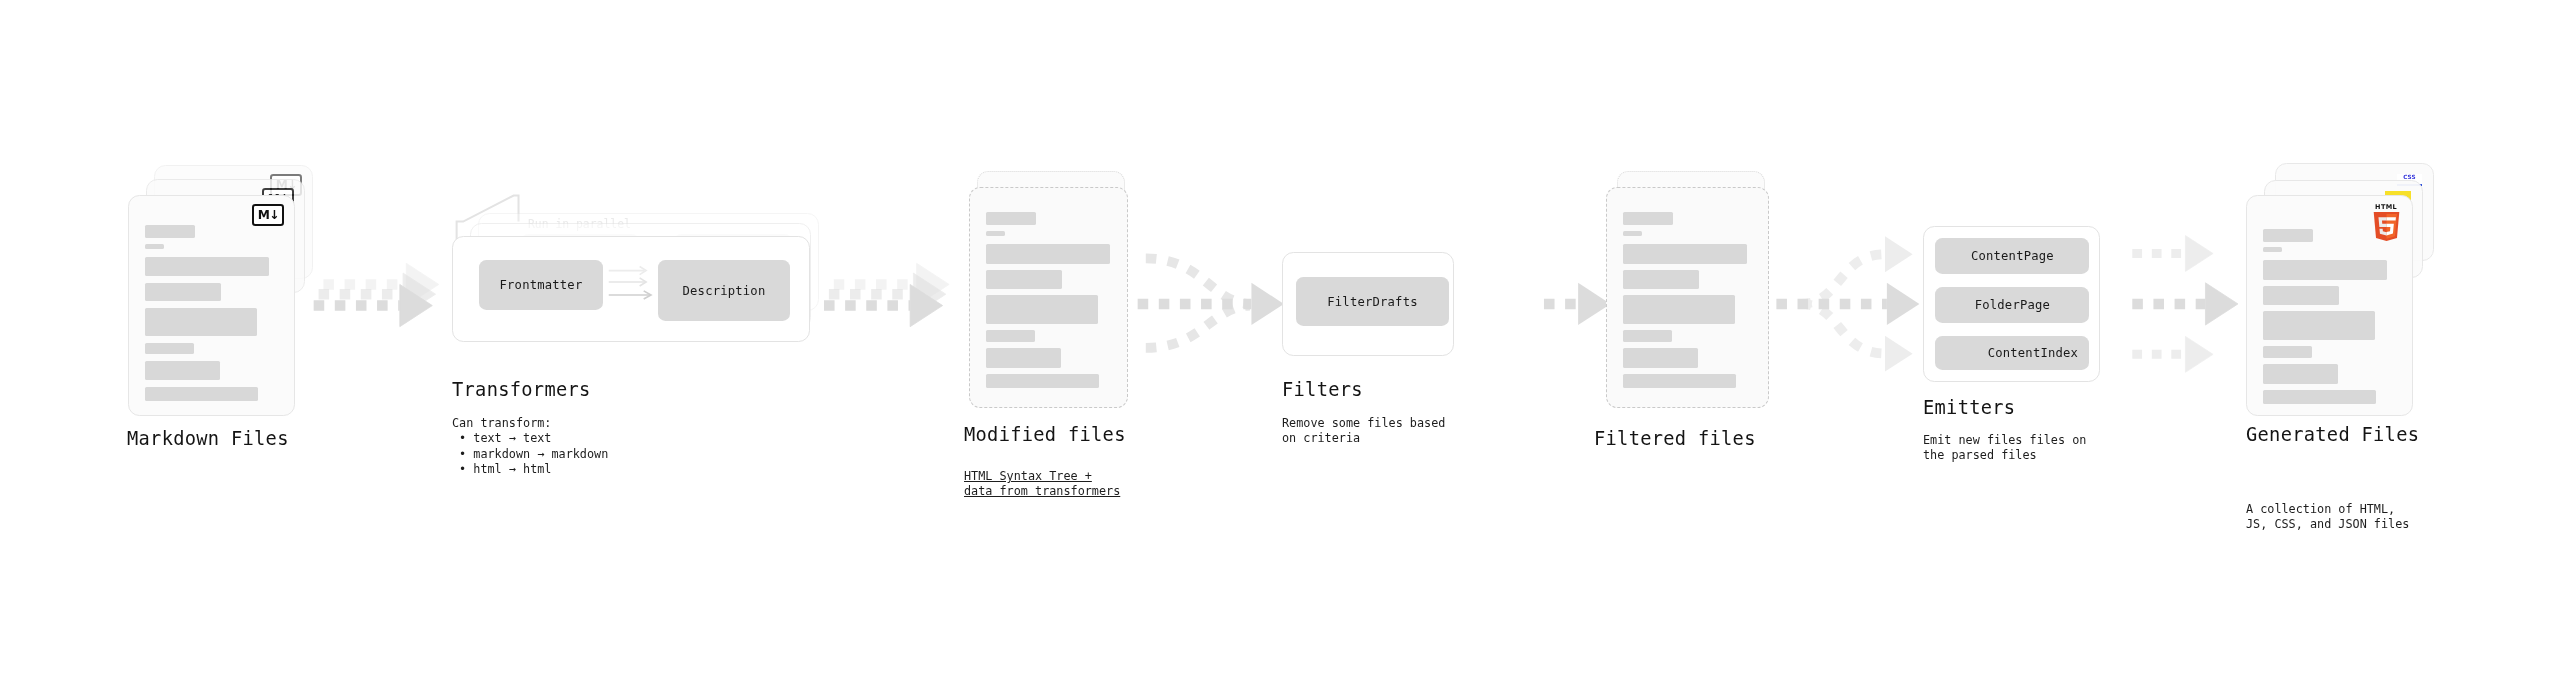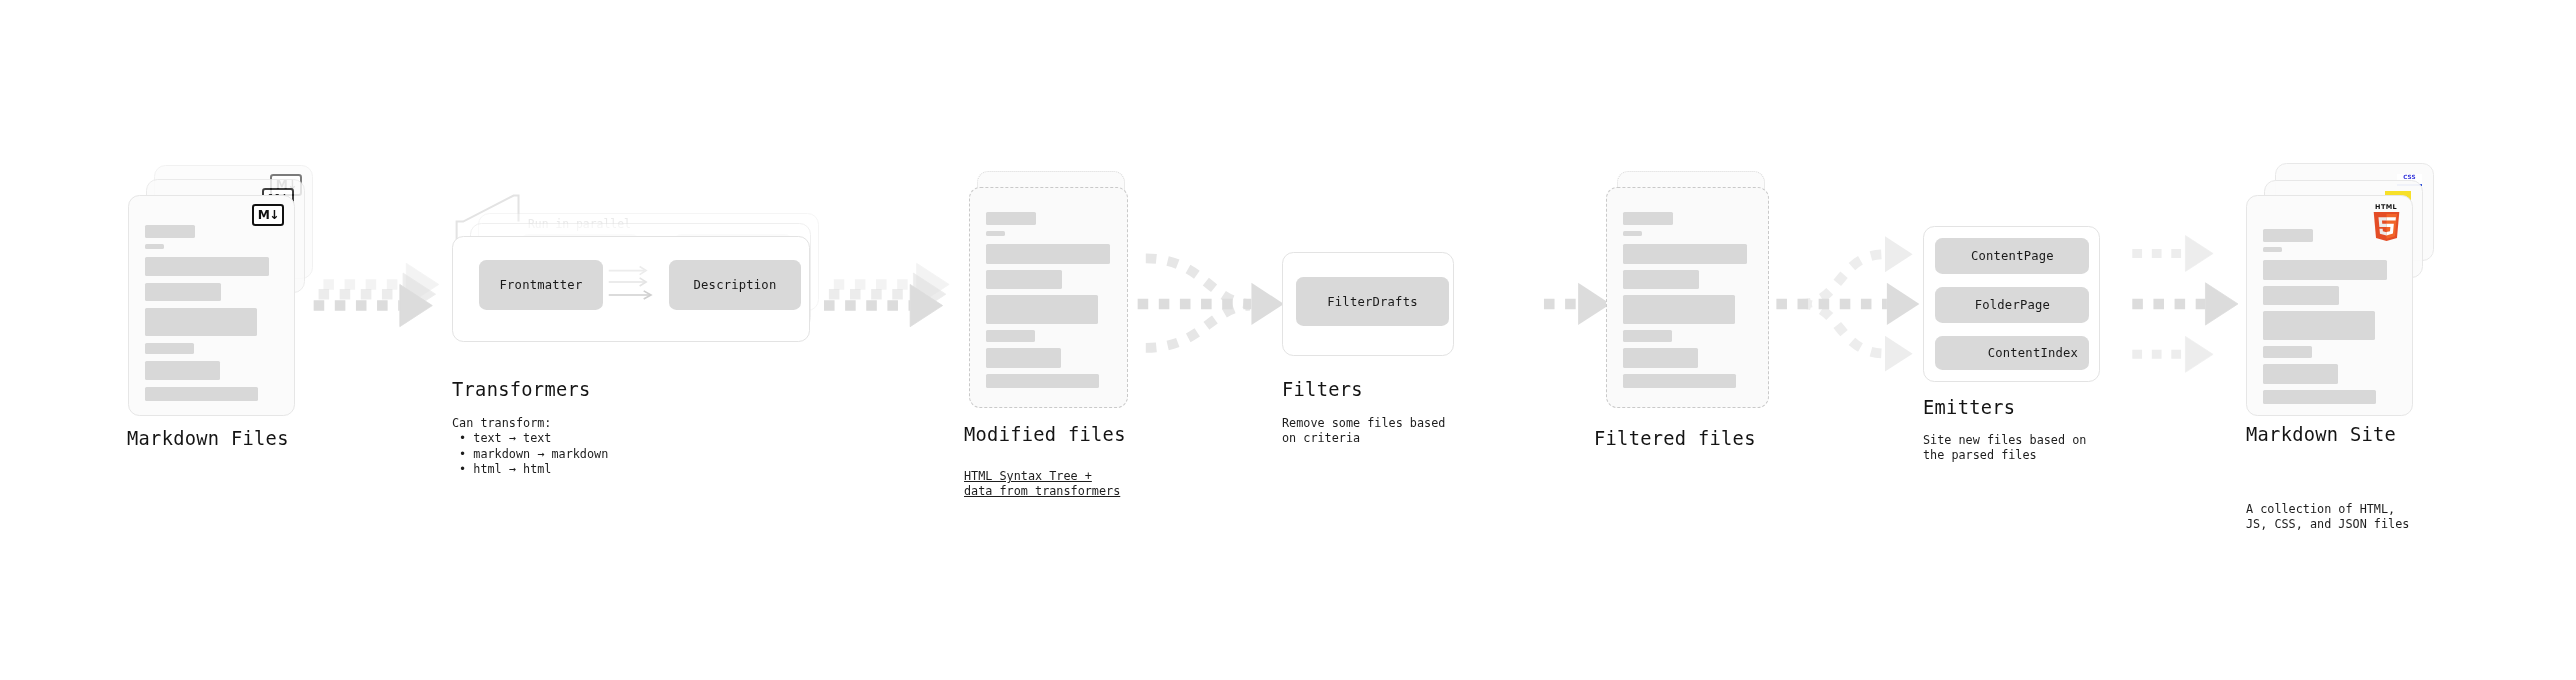--- a/index.html
+++ b/index.html
@@ -217,21 +217,21 @@
       <div class="chip ghost2" style="left:195px;top:19.5px;width:118px;height:52px;"></div>
     </div>
 
     <div class="pbox" style="left:470px;top:223px;width:341px;height:106px;opacity:.55;">
       <div class="chip ghost" style="left:34px;top:19.5px;width:120px;height:54px;"></div>
       <div class="chip ghost" style="left:193px;top:19.5px;width:120px;height:54px;"></div>
     </div>
 
     <div class="pbox" style="left:452px;top:236px;width:358px;height:106px;">
       <div class="chip" style="left:26px;top:23px;width:124px;height:50px;">Frontmatter</div>
-      <div class="chip" style="left:216px;top:23px;width:132px;height:50px;">Description</div>
+      <div class="chip" style="left:205px;top:23px;width:132px;height:61px;">Description</div>
 
       <svg style="position:absolute;left:154px;top:23px;width:49px;height:52px;" viewBox="0 0 60 64" width="49" height="52">
         <g stroke="#ececec" stroke-width="2" fill="none">
           <line x1="2" y1="13" x2="46" y2="13"></line>
             <path d="M40,8 L48,13 L40,18"></path>
         </g>
         <g stroke="#e4e4e4" stroke-width="2" fill="none">
           <line x1="2" y1="27" x2="46" y2="27"></line>
             <path d="M40,22 L48,27 L40,32"></path>
         </g>
@@ -294,21 +294,21 @@
     <div class="title" style="left:1594px;top:428px;">Filtered files</div>
   </div>
 
   <div class="node">
     <div class="pbox" style="left:1923px;top:226px;width:177px;height:156px;">
       <div class="chip" style="left:11.4px;top:11.4px;width:154px;height:36px;">ContentPage</div>
       <div class="chip" style="left:11.4px;top:60px;width:154px;height:36px;">FolderPage</div>
       <div class="chip" style="left:11.4px;top:109px;width:154px;height:34px;padding-left:41px;">ContentIndex</div>
     </div>
     <div class="title" style="left:1923px;top:397px;">Emitters</div>
-    <div class="sub" style="left:1923px;top:433px;">Site new files based on
+    <div class="sub" style="left:1923px;top:433px;">Emit new files files on
 the parsed files</div>
   </div>
 
   <div class="node">
 
     <div class="card" style="left:2275px;top:163px;width:159px;height:98px;opacity:.9;">
       <div class="badge" style="right:11.4px;top:9.8px;">
         <div class="cssbadge"><span>CSS</span></div>
       </div>
     </div>
@@ -335,19 +335,19 @@
         <div class="bar" style="width:50px;height:13px;"></div>
         <div class="bar" style="width:18.7px;height:4.9px;margin-bottom:8.1px;"></div>
         <div class="bar" style="width:124px;height:19.5px;margin-bottom:6.5px;"></div>
         <div class="bar" style="width:76px;height:18.7px;margin-bottom:6.5px;"></div>
         <div class="bar" style="width:112px;height:28.4px;margin-bottom:6.5px;"></div>
         <div class="bar" style="width:49px;height:11.4px;margin-bottom:6.5px;"></div>
         <div class="bar" style="width:75px;height:19.5px;margin-bottom:6.5px;"></div>
         <div class="bar" style="width:113px;height:14px;"></div>
       </div>
     </div>
-    <div class="title" style="left:2246px;top:424px;">Markdown Site</div>
+    <div class="title" style="left:2246px;top:424px;">Generated Files</div>
     <div class="sub" style="left:2246px;top:461px;margin-top:41px;">A collection of HTML,
 JS, CSS, and JSON files</div>
   </div>
 
 </div>
 
 
 </body></html>

